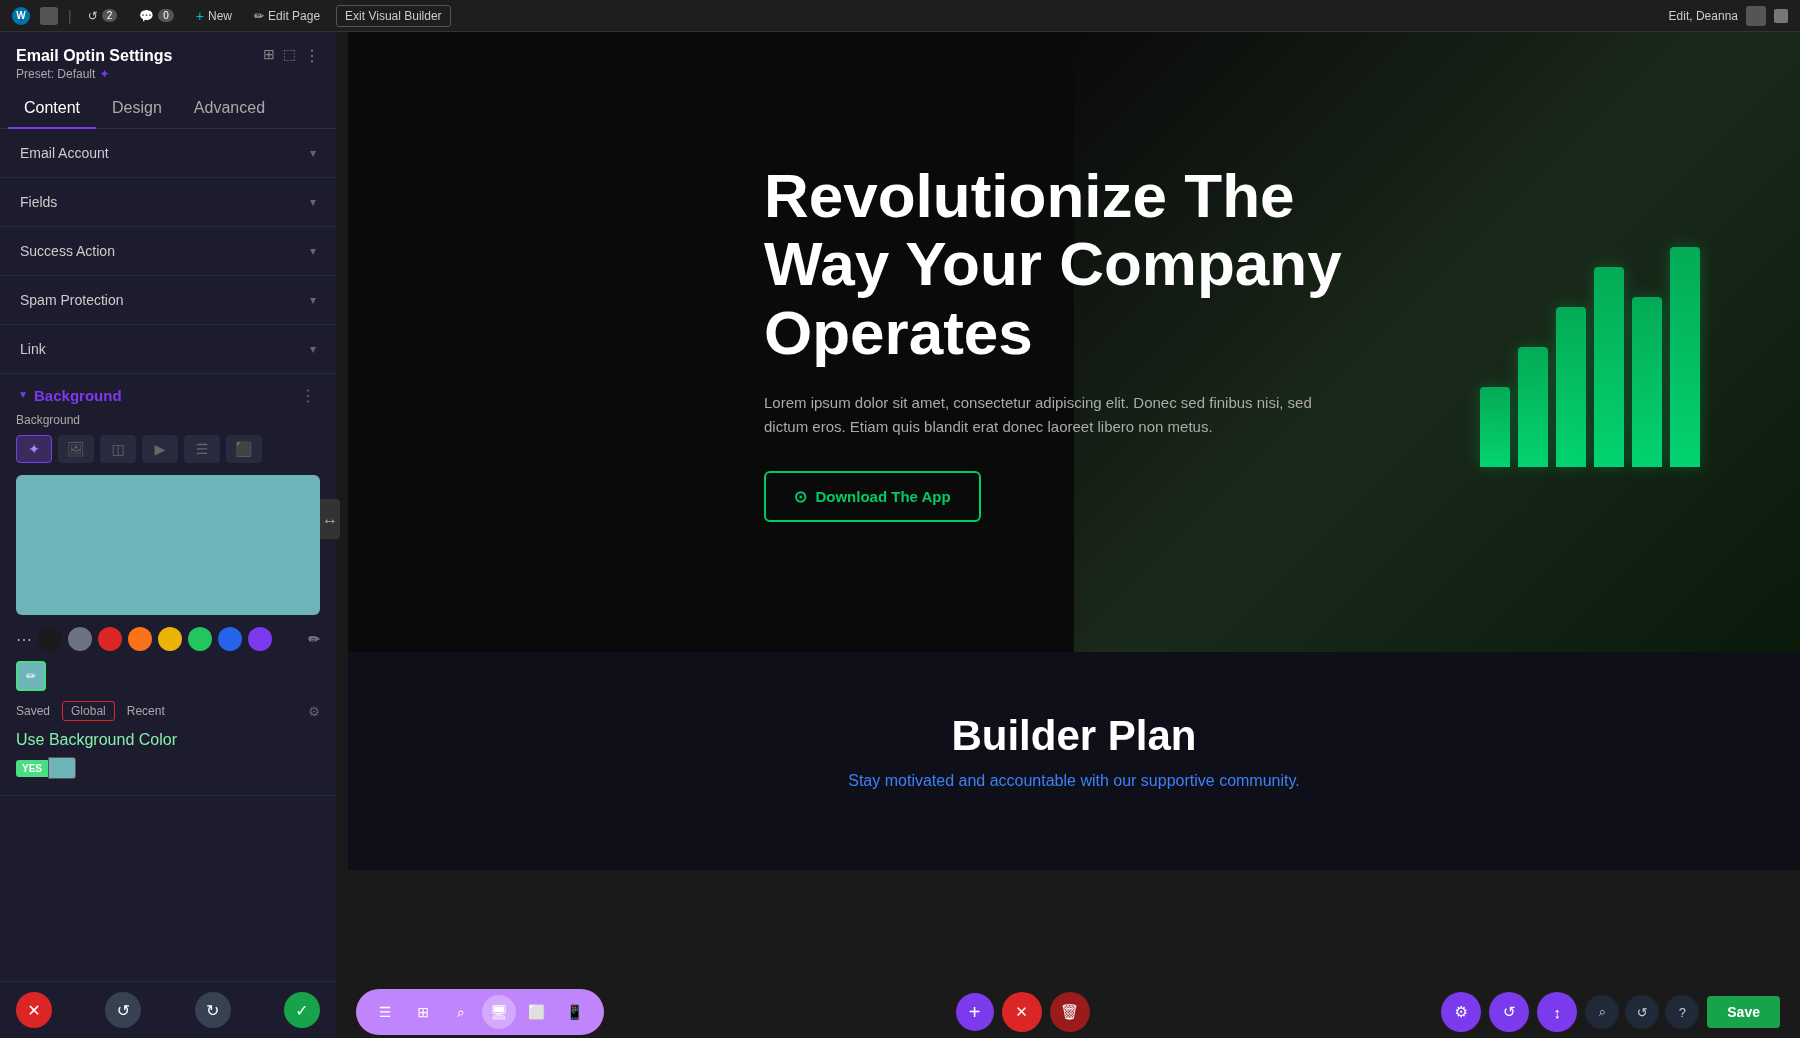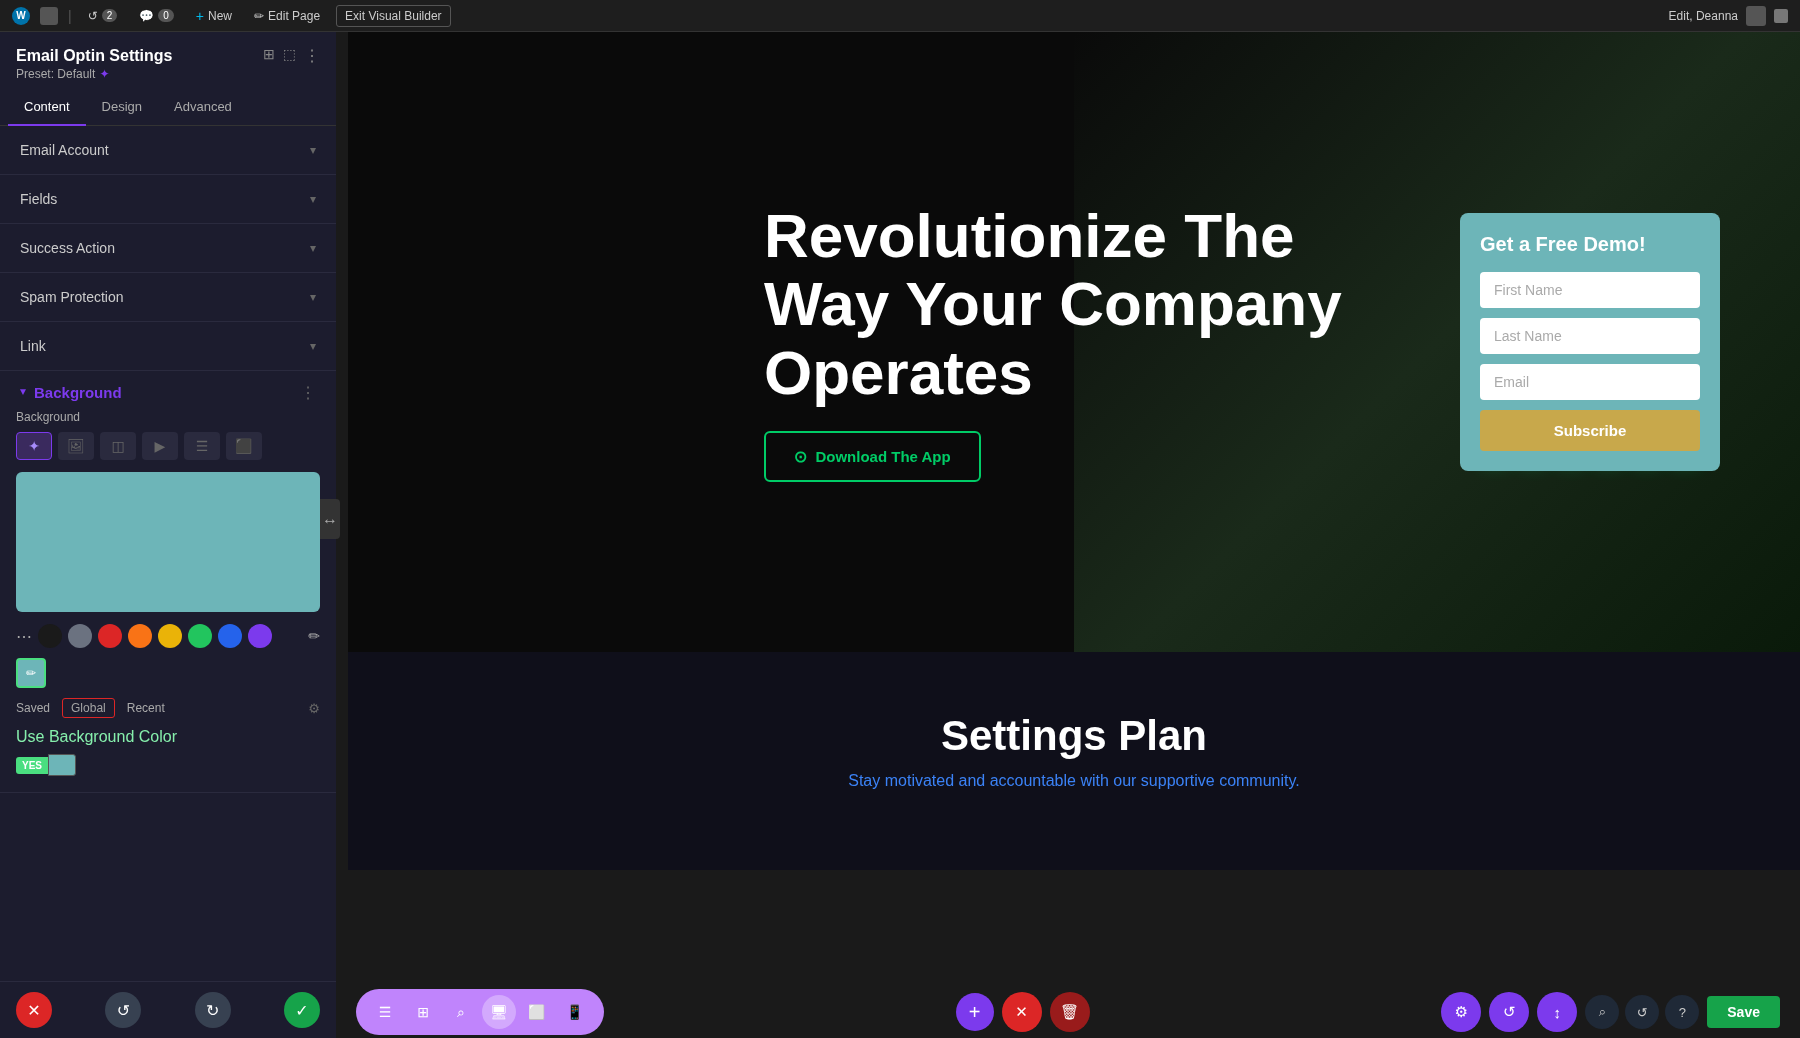--- a/index.html
+++ b/index.html
@@ -51,21 +51,21 @@
 
     
     .panel-tabs {
       display: flex;
       border-bottom: 1px solid #333;
       padding: 0 8px;
     }
     .panel-tab {
       padding: 10px 16px;
       color: #aaa;
-      font-size: 13px;
+      font-size: 16px;
       cursor: pointer;
       border-bottom: 2px solid transparent;
       margin-bottom: -1px;
     }
     .panel-tab.active {
       color: white;
       border-bottom-color: #7c3aed;
     }
 
     
@@ -684,39 +684,31 @@
         <div class="chart-bar" style="height:80px;"></div>
         <div class="chart-bar" style="height:120px;"></div>
         <div class="chart-bar" style="height:160px;"></div>
         <div class="chart-bar" style="height:200px;"></div>
         <div class="chart-bar" style="height:170px;"></div>
         <div class="chart-bar" style="height:220px;"></div>
       </div>
 
       <div class="hero-content">
         <h1 class="hero-title">Revolutionize The Way Your Company Operates</h1>
+        <p class="hero-desc">Lorem ipsum dolor sit amet, consectetur adipiscing elit. Donec sed finibus nisi, sed dictum eros. Etiam quis blandit erat donec laoreet libero non metus.</p>
         <button class="hero-btn">
           <span class="hero-btn-icon">⊙</span>
           <span>Download The App</span>
         </button>
       </div>
 
-      <div class="form-panel">
-        <div class="form-title">Get a Free Demo!</div>
-        <input class="form-input" type="text" placeholder="First Name" style="">
-        <input class="form-input" type="text" placeholder="Last Name" style="">
-        <input class="form-input" type="email" placeholder="Email" style="">
-        <button class="form-submit">
-          <span>Subscribe</span>
-        </button>
-      </div>
     </div>
 
     <div class="pricing-section">
-      <h2 class="pricing-title">Settings Plan</h2>
+      <h2 class="pricing-title">Builder Plan</h2>
       <p class="pricing-subtitle">Stay motivated and accountable with our supportive community.</p>
     </div>
 
     <div class="bottom-toolbar">
       <div class="toolbar-left">
         <div class="toolbar-icon">☰</div>
         <div class="toolbar-icon">⊞</div>
         <div class="toolbar-icon">⌕</div>
         <div class="toolbar-icon active">🖥</div>
         <div class="toolbar-icon">⬜</div>

